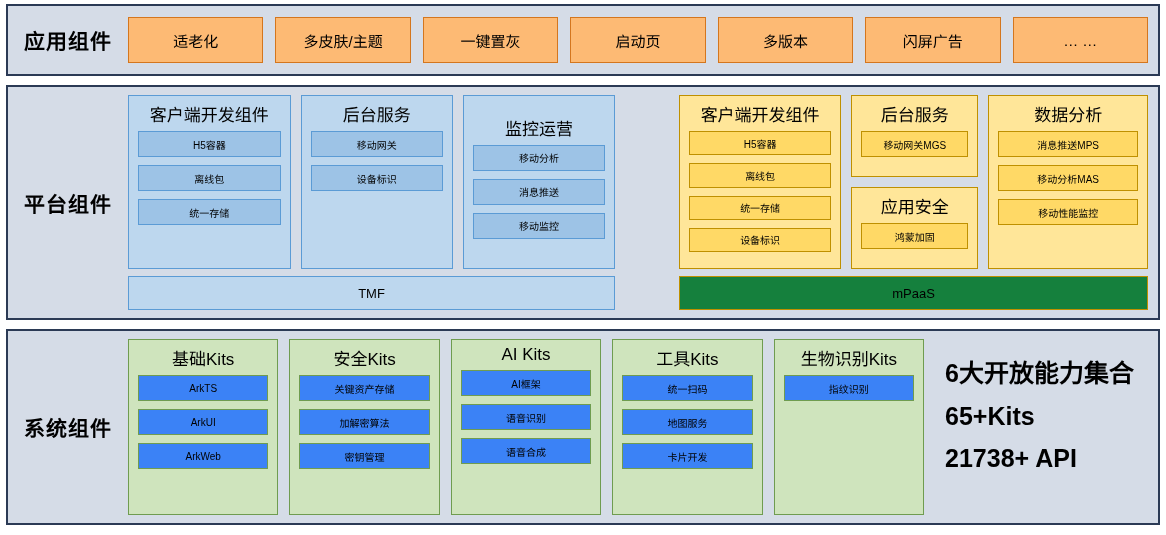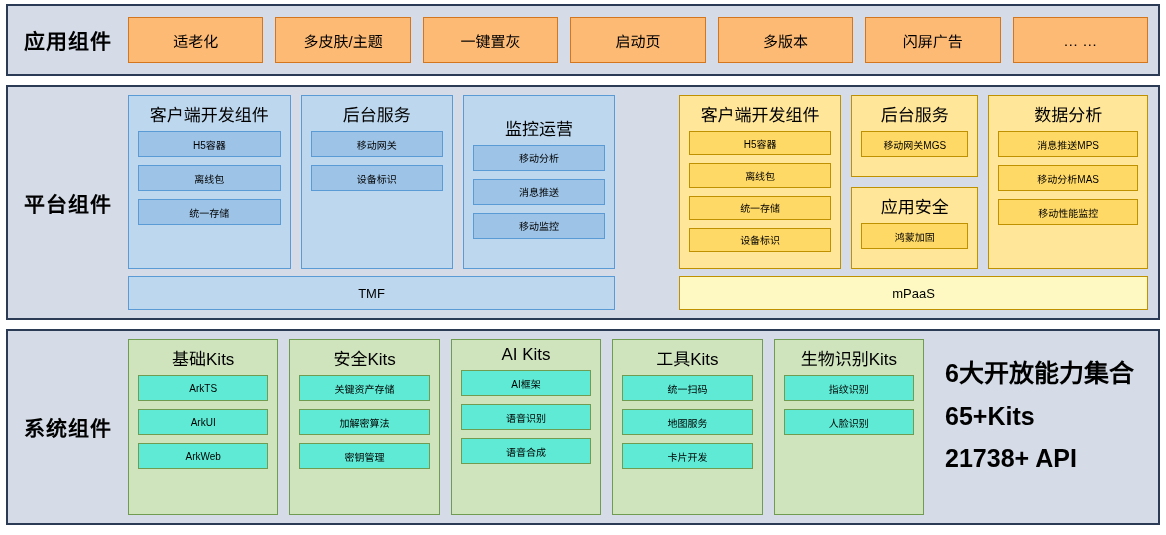--- a/index.html
+++ b/index.html
@@ -106,25 +106,25 @@
   }
 
   
   .g-blue{background:#bdd7ee;border:1.3px solid #5b9bd5;}
   .c-blue{background:#9dc3e6;border:1.2px solid #5b9bd5;}
   .bar-blue{background:#bdd7ee;border:1.3px solid #5b9bd5;}
 
   
   .g-yellow{background:#ffe699;border:1.3px solid #bf9000;}
   .c-yellow{background:#ffd966;border:1.2px solid #bf9000;}
-  .bar-yellow{background:#fef9c3;border:1.3px solid #bf9000;}
+  .bar-yellow{background:#15803d;border:1.3px solid #bf9000;}
 
   
   .g-green{background:#cfe4bd;border:1.3px solid #6f9c50;}
-  .c-green{background:#5eead4;border:1.2px solid #6f9c50;}
+  .c-green{background:#3b82f6;border:1.2px solid #6f9c50;}
 
   .col-blue-1{flex:1.08 1 0;}
   .col-blue-2{flex:1 1 0;}
   .col-blue-3{flex:1 1 0;justify-content:center;}
 
   .col-y-1{flex:1.12 1 0;}
   .col-y-2{flex:1 1 0;display:flex;flex-direction:column;gap:10px;padding:0;background:none;border:none;}
   .col-y-3{flex:1.1 1 0;}
 
   .sub-box{
@@ -286,21 +286,20 @@
       <div class="group g-green kit-col">
         <div class="group-title">工具Kits</div>
         <div class="chip c-green">统一扫码</div>
         <div class="chip c-green">地图服务</div>
         <div class="chip c-green">卡片开发</div>
       </div>
 
       <div class="group g-green kit-col">
         <div class="group-title">生物识别Kits</div>
         <div class="chip c-green">指纹识别</div>
-        <div class="chip c-green">人脸识别</div>
       </div>
 
       <div class="summary">
         <div class="summary-line">6大开放能力集合</div>
         <div class="summary-line">65+Kits</div>
         <div class="summary-line">21738+ API</div>
       </div>
 
     </div>
   </section>

